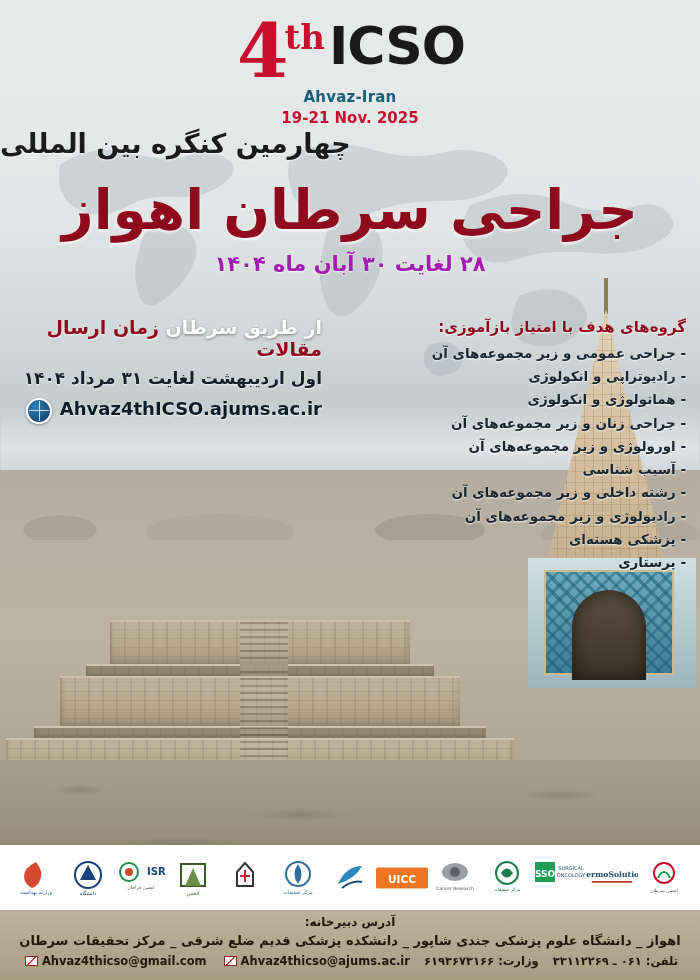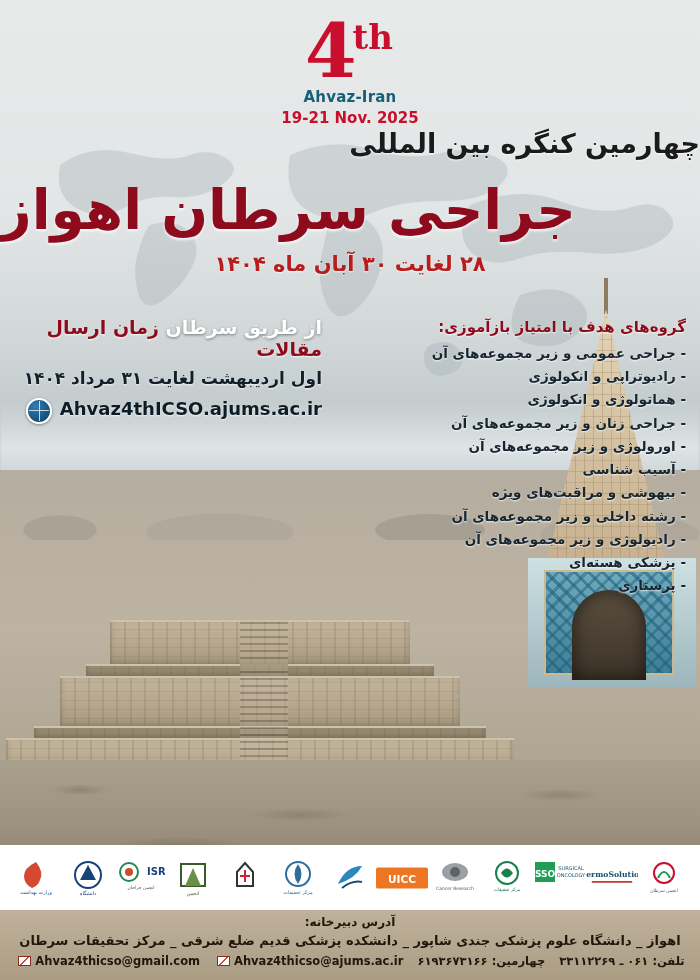--- a/index.html
+++ b/index.html
@@ -144,33 +144,33 @@
     letter-spacing: .2px;
   }
   .logo-date {
     margin-top: 3px; font-size: 15px; font-weight: bold; color: #c8102e;
   }
 
   .fa { direction: rtl; font-family: "DejaVu Sans", "Liberation Sans", sans-serif; }
 
   .title-sm {
     position: absolute; top: 128px; right: 0; width: 700px;
-    text-align: right; font-size: 27px; font-weight: bold; color: #1b1b1b;
+    text-align: left; font-size: 27px; font-weight: bold; color: #1b1b1b;
     text-shadow: 0 1px 2px rgba(255,255,255,.8);
     margin-left: 26px;
   }
   .title-lg {
     position: absolute; top: 178px; right: 0; width: 700px;
-    text-align: left; font-size: 55px; font-weight: bold; color: #8d0b1c;
+    text-align: center; font-size: 55px; font-weight: bold; color: #8d0b1c;
     text-shadow: 0 2px 3px rgba(255,255,255,.85);
     letter-spacing: -1px;
   }
   .title-date {
     position: absolute; top: 252px; right: 0; width: 700px;
-    text-align: center; font-size: 21px; font-weight: bold; color: #b91c1c;
+    text-align: center; font-size: 21px; font-weight: bold; color: #a21caf;
     text-shadow: 0 1px 2px rgba(255,255,255,.8);
   }
   .title-venue {
     position: absolute; top: 280px; right: 0; width: 700px;
     text-align: center; font-size: 14px; font-weight: bold; color: #1d2a33;
     text-shadow: 0 1px 2px rgba(255,255,255,.8);
   }
 
   
   .panel-left {
@@ -299,20 +299,21 @@
     <div class="coneribs"></div>
     <div class="shrinebase"></div>
     <div class="tilepanel"></div>
     <div class="iwan"></div>
   </div>
 
   <div class="logo-wrap">
     <div class="logo-line">
       <span class="logo-4">4</span>
       <span class="logo-th">th</span>
+      <span class="logo-icso">ICSO</span>
     </div>
     <div class="logo-sub">Ahvaz-Iran</div>
     <div class="logo-date">19-21 Nov. 2025</div>
   </div>
 
   <div class="fa title-sm">چهارمین کنگره بین المللی</div>
   <div class="fa title-lg">جراحی سرطان اهواز</div>
   <div class="fa title-date">۲۸ لغایت ۳۰ آبان ماه ۱۴۰۴</div>
 
   <div class="fa panel-left">
@@ -329,21 +330,20 @@
 
   <div class="panel-right fa">
     <div class="head">گروه‌های هدف با امتیاز بازآموزی:</div>
     <ul>
       <li>- جراحی عمومی و زیر مجموعه‌های آن</li>
       <li>- رادیوتراپی و انکولوژی</li>
       <li>- هماتولوژی و انکولوژی</li>
       <li>- جراحی زنان و زیر مجموعه‌های آن</li>
       <li>- اورولوژی و زیر مجموعه‌های آن</li>
       <li>- آسیب شناسی</li>
-      <li>- بیهوشی و مراقبت‌های ویژه</li>
       <li>- رشته داخلی و زیر مجموعه‌های آن</li>
       <li>- رادیولوژی و زیر مجموعه‌های آن</li>
       <li>- پزشکی هسته‌ای</li>
       <li>- پرستاری</li>
     </ul>
   </div>
 
   <div class="sponsors">
     <div class="sp">
       <svg width="44" height="40" viewBox="0 0 44 40">
@@ -437,21 +437,21 @@
 
   <div class="footer">
     <div class="fhead">آدرس دبیرخانه:</div>
     <div class="faddr">اهواز _ دانشگاه علوم پزشکی جندی شاپور _ دانشکده پزشکی قدیم ضلع شرقی _ مرکز تحقیقات سرطان</div>
     <div class="fcontact">
       <span>
         <span>تلفن:</span>
         <span>۰۶۱ ـ ۳۳۱۱۲۲۶۹</span>
       </span>
       <span>
-        <span>چهارمین:</span>
+        <span>وزارت:</span>
         <span>۶۱۹۳۶۷۳۱۶۶</span>
       </span>
       <span style="direction:ltr;">
         <span class="mailicon"></span>
         <span>Ahvaz4thicso@ajums.ac.ir</span>
       </span>
       <span style="direction:ltr;">
         <span class="mailicon"></span>
         <span>Ahvaz4thicso@gmail.com</span>
       </span>

